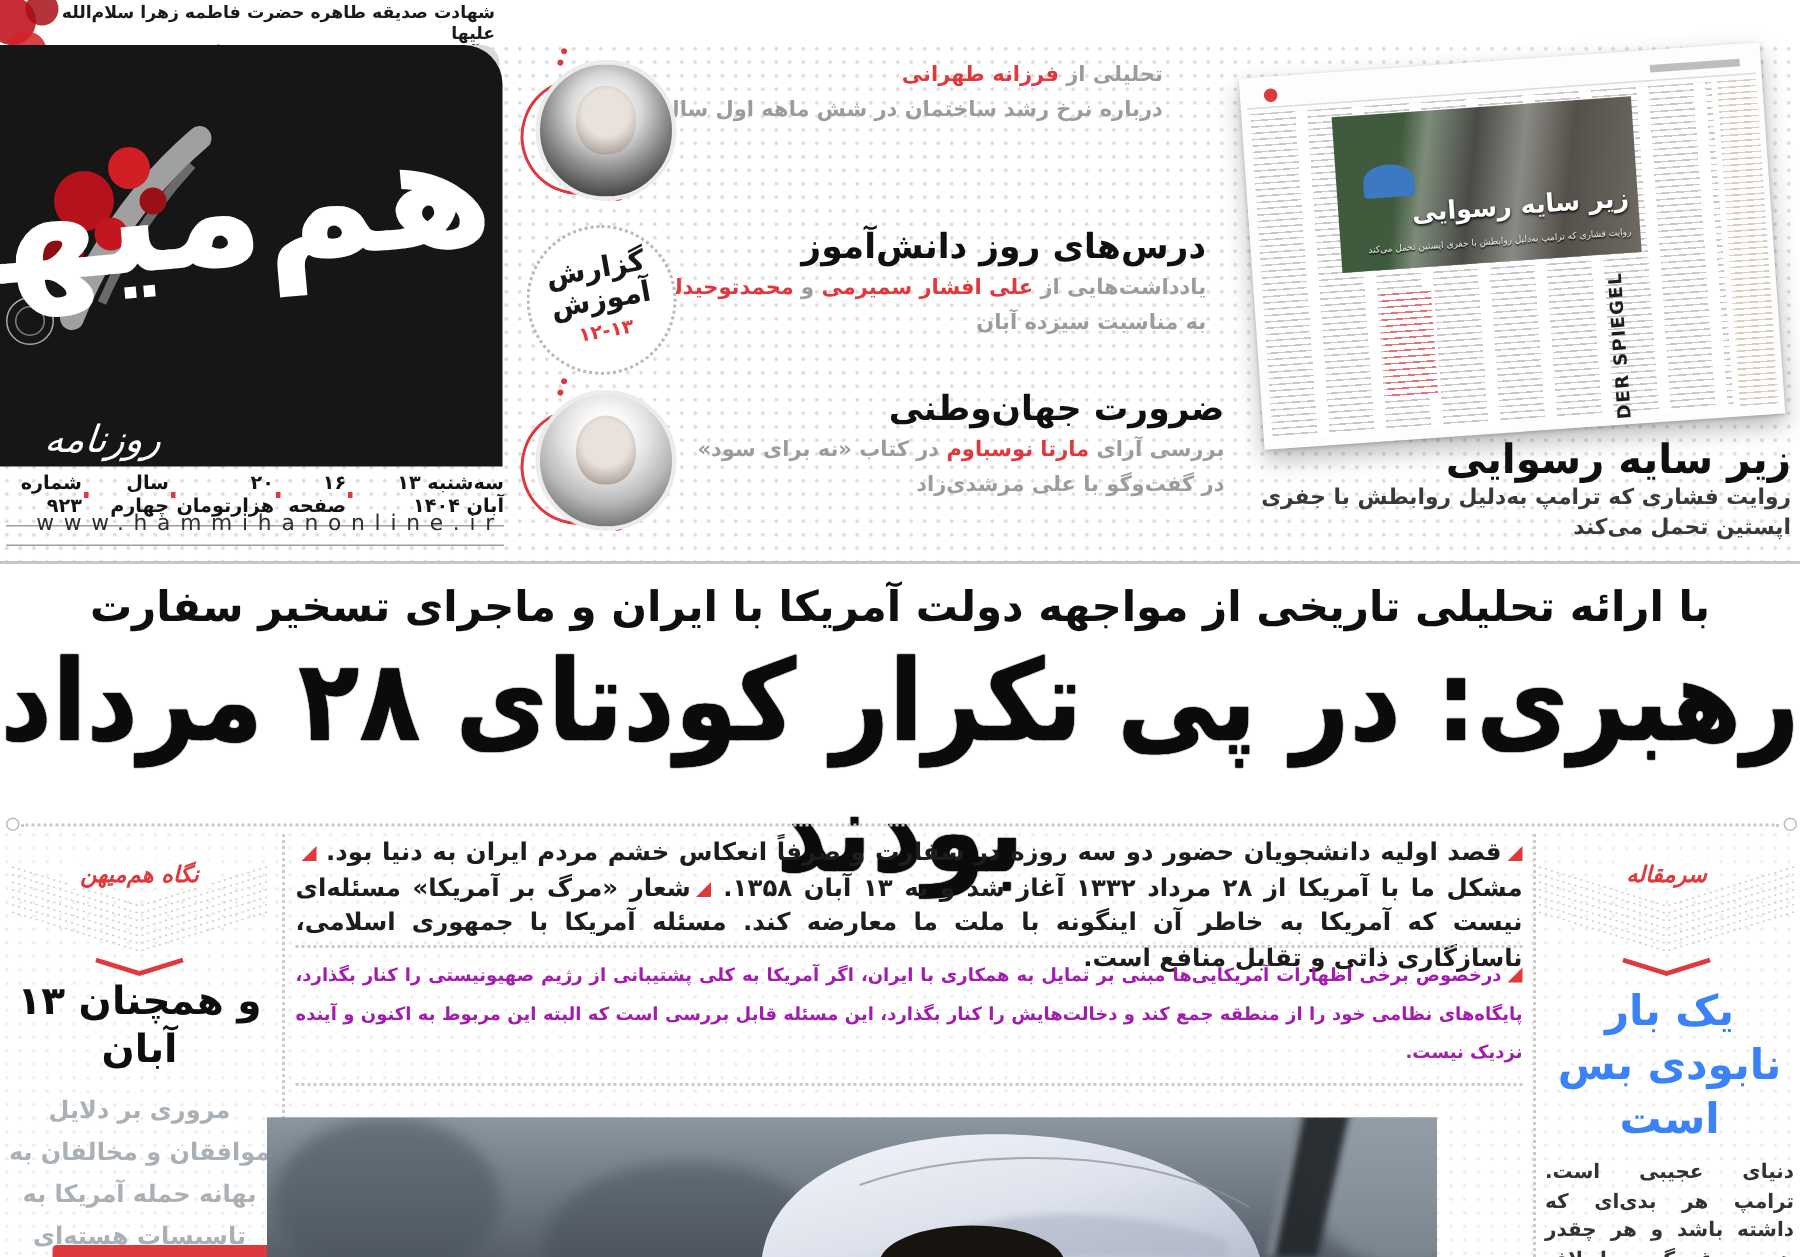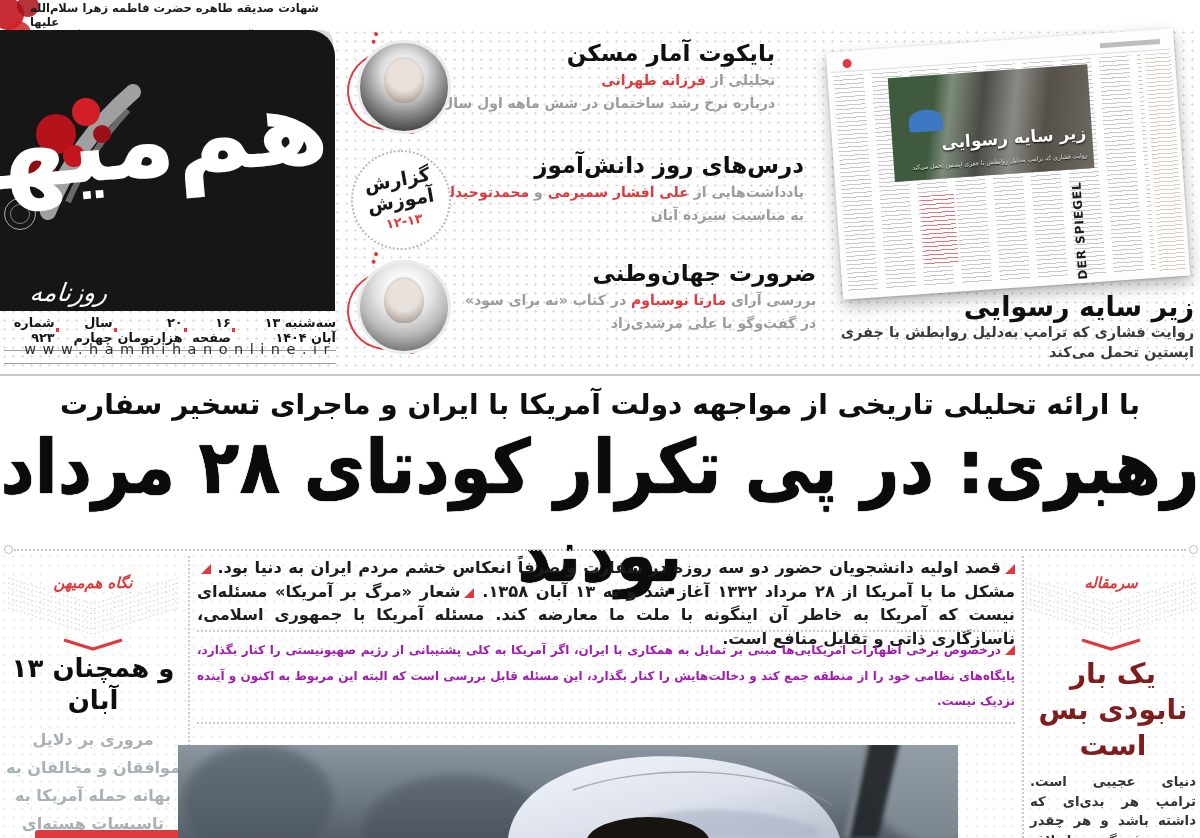--- a/index.html
+++ b/index.html
@@ -5,21 +5,21 @@
   html,body{margin:0;padding:0;background:#ffffff;}
   #page{position:relative;width:1200px;height:838px;background:#fff;overflow:hidden;
         font-family:"DejaVu Sans",sans-serif;direction:rtl;color:#111;}
   .abs{position:absolute;}
 
   
   .dotzone{background-image:radial-gradient(#dedede 1.1px,transparent 1.4px);background-size:9px 9px;}
   .dotzone.faint{background-image:radial-gradient(#efefef 1px,transparent 1.3px);}
 
   
-  .top-band{left:30px;top:1px;width:300px;text-align:left;font-size:11.5px;font-weight:bold;line-height:14px;color:#1a1a1a;}
+  .top-band{left:30px;top:1px;width:300px;text-align:right;font-size:11.5px;font-weight:bold;line-height:14px;color:#1a1a1a;}
   .top-band .l2{padding-left:18px;}
 
   
   .gray-tab{left:283px;top:30px;width:50px;height:50px;background:#d9d9d9;border-radius:12px;}
   .black-block{left:0;top:30px;width:335px;height:281px;background:#161616;border-radius:0 26px 0 0;overflow:hidden;}
   .logo-callig{position:absolute;left:18px;top:8px;width:310px;text-align:center;color:#fff;
                font-size:104px;font-weight:bold;transform:rotate(-5deg);letter-spacing:-4px;line-height:200px;}
   .paper-type{position:absolute;left:30px;bottom:4px;color:#fff;font-size:25px;font-style:italic;transform:skewX(-6deg);}
   .seal{position:absolute;left:4px;top:168px;width:30px;height:30px;border:1.5px solid #cfcfcf;border-radius:50%;opacity:.8;}
   .seal::after{content:"";position:absolute;inset:5px;border:1px solid #9a9a9a;border-radius:50%;}
@@ -103,21 +103,21 @@
   .col-head .label{position:absolute;left:0;top:2px;width:170px;text-align:center;font-size:15px;
                    font-weight:bold;color:#e0393d;}
   .col-head .label span{background:#fff;padding:0 8px;}
 
   
   .sidebar-title{font-size:26px;font-weight:bold;color:#0e0e0e;text-align:center;line-height:32px;cursor:pointer;}
   .sidebar-desc{font-size:16px;font-weight:bold;color:#a9b1b6;text-align:center;line-height:28px;margin-top:10px;}
   .sidebar-redbar{left:35px;top:830px;width:146px;height:10px;background:#e0393d;border-radius:3px 3px 0 0;}
 
   
-  .edit-title{font-size:28px;font-weight:bold;color:#7f1d1d;text-align:center;line-height:36px;cursor:pointer;}
+  .edit-title{font-size:28px;font-weight:bold;color:#3b82f6;text-align:center;line-height:36px;cursor:pointer;}
   .edit-body{font-size:13.3px;color:#333;line-height:19.6px;text-align:justify;margin-top:8px;font-weight:bold;}
 
   .photo{left:178px;top:745px;width:780px;height:93px;overflow:hidden;cursor:pointer;background:#6b7682;}
   .photo svg{display:block;}
 
   .rose{pointer-events:none;}
 </style>
 </head>
 <body>
 
@@ -166,21 +166,20 @@
     <span>شماره ۹۲۳</span>
   </div>
   <div class="abs website">www.hammihanonline.ir</div>
 
   <div class="teaser" style="top:36px;">
     <div class="portrait-wrap">
       <div class="red-arc"></div>
       <div class="portrait"></div>
     </div>
     <div class="tx">
-      <div class="t-title">بایکوت آمار مسکن</div>
       <div class="t-line">
         <span>تحلیلی از</span>
         <span class="nm">فرزانه طهرانی</span>
       </div>
       <div class="t-desc">درباره نرخ رشد ساختمان در شش ماهه اول سال</div>
     </div>
   </div>
 
   <div class="teaser" style="top:148px;">
     <div class="portrait-wrap">

